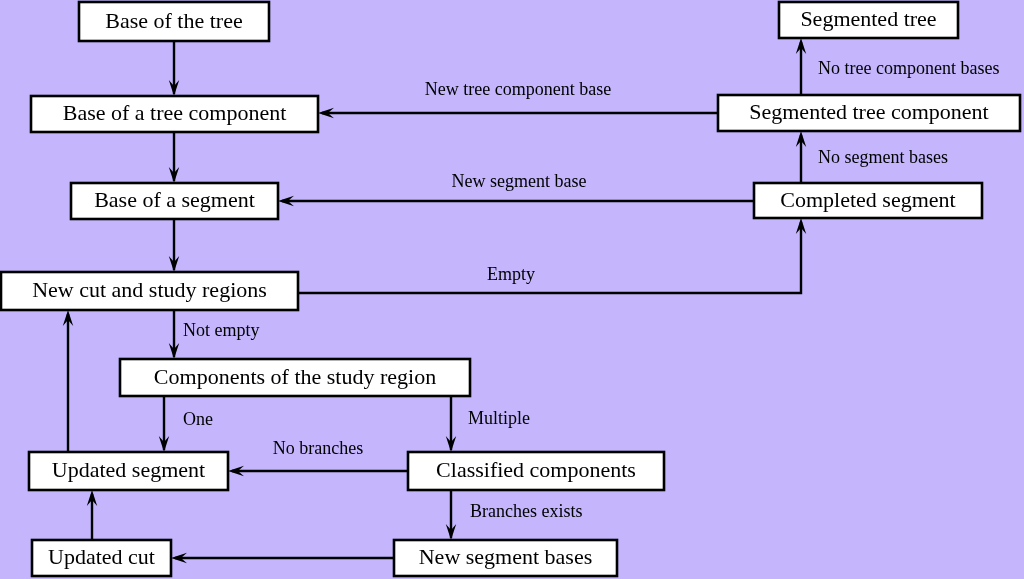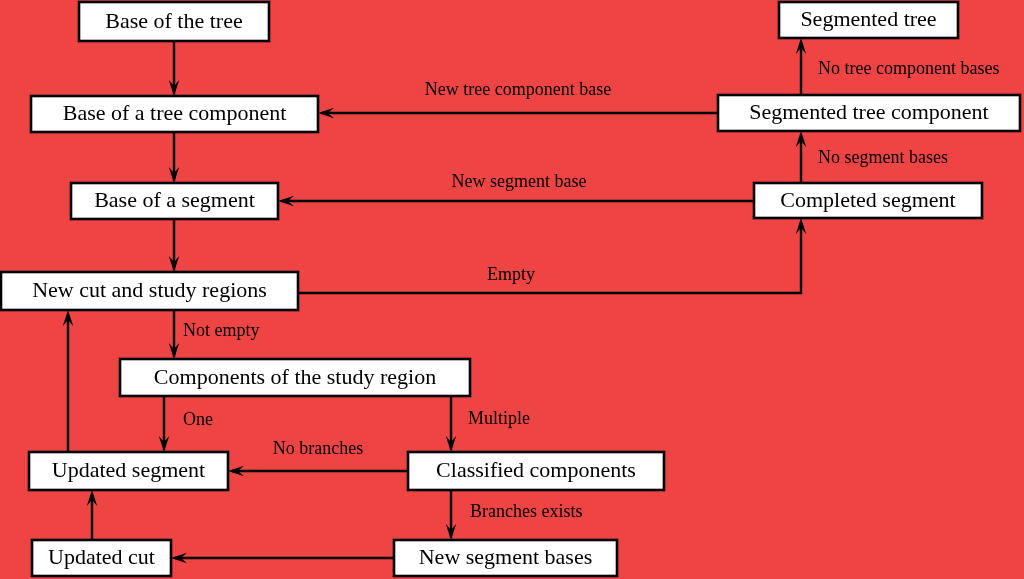--- a/index.html
+++ b/index.html
@@ -4,21 +4,21 @@
 <style>
   html, body {
     margin: 0;
     padding: 0;
     background: #ffffff;
   }
   #diagram-root {
     position: relative;
     width: 1024px;
     height: 579px;
-    background: #ef4444;
+    background: #c4b5fd;
     overflow: hidden;
     font-family: "Liberation Serif", "DejaVu Serif", serif;
   }
   svg#flowchart {
     display: block;
     width: 1024px;
     height: 579px;
   }
   .node-rect {
     fill: #ffffff;

